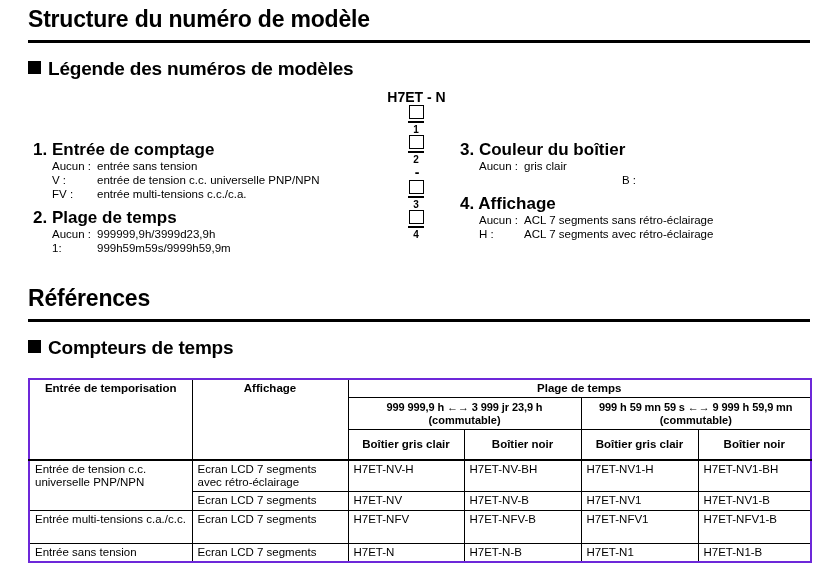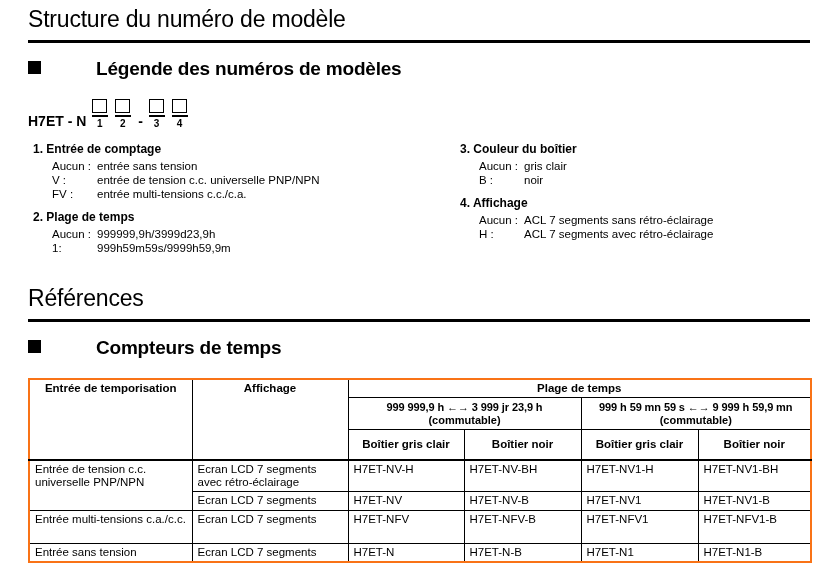--- a/index.html
+++ b/index.html
@@ -13,56 +13,56 @@
     position: relative;
     width: 822px;
     height: 565px;
     background: #fff;
     overflow: hidden;
     padding: 6px 12px 0 28px;
   }
   
   .main-title {
     font-size: 23px;
-    font-weight: normal;
+    font-weight: bold;
     letter-spacing: -0.2px;
     line-height: 27px;
   }
   .thick-rule {
     height: 3px;
     background: #000;
     margin-top: 7px;
   }
   
   .subsection {
     display: flex;
     align-items: flex-start;
     margin-top: 14px;
-    gap: 48px;
   }
   .sq-bullet {
     width: 13px;
     height: 13px;
     background: #000;
     margin: 4px 7px 0 0;
     flex: 0 0 auto;
   }
   .subsection-text {
     font-size: 19px;
     font-weight: bold;
     letter-spacing: -0.2px;
     line-height: 23px;
     max-width: 320px;
   }
   
   .model-diagram {
     display: flex;
-    align-items: flex-end;
+    align-items: center;
     margin-top: 9px;
     height: 40px;
+    flex-direction: column;
   }
   .model-prefix {
     font-size: 14px;
     font-weight: bold;
     line-height: 16px;
     margin-right: 5px;
   }
   .digit-group {
     display: flex;
     flex-direction: column;
@@ -96,21 +96,21 @@
   }
   
   .legend-cols {
     display: flex;
     margin-top: 13px;
   }
   .legend-col-left { width: 432px; flex: 0 0 auto; padding-left: 5px; }
   .legend-col-right { flex: 1 1 auto; padding-left: 0; }
   .num-item + .num-item { margin-top: 9px; }
   .num-item-title {
-    font-size: 12px;
+    font-size: 17px;
     font-weight: bold;
     line-height: 15px;
     margin-bottom: 2px;
   }
   .def-row {
     display: flex;
     margin-left: 19px;
     font-size: 11.5px;
     line-height: 14px;
     justify-content: center;
@@ -135,21 +135,21 @@
   .ref-table col.c5 { width: 117px; }
   .ref-table col.c6 { width: 113px; }
   .ref-table th, .ref-table td {
     border: 1px solid #000;
     padding: 2px 5px;
     vertical-align: top;
     text-align: left;
     font-weight: normal;
     overflow: hidden;
   }
-  .ref-table { border: 2px solid #f97316; }
+  .ref-table { border: 2px solid #6d28d9; }
   .ref-table th { font-weight: bold; text-align: center; }
   .ref-table .h-top { height: 18px; vertical-align: top; padding-top: 2px; }
   .ref-table .h-range { height: 32px; vertical-align: middle; padding: 1px 4px; }
   .ref-table .h-case { height: 30px; vertical-align: middle; }
   .ref-table tbody tr.first-body-row > td { border-top: 2px solid #000; }
   .ref-table .row-a td { height: 32px; }
   .ref-table .row-b td { height: 19px; }
   .ref-table .row-c td { height: 33px; }
   .ref-table .row-d td { height: 16px; }
   .range-label { white-space: nowrap; font-size: 11px; letter-spacing: -0.1px; }
@@ -224,21 +224,20 @@
     </div>
     <div class="legend-col-right">
       <div class="num-item">
         <div class="num-item-title"><span>3.</span> <span>Couleur du boîtier</span></div>
         <div class="def-row">
           <span class="def-label">Aucun :</span>
           <span class="def-desc">gris clair</span>
         </div>
         <div class="def-row">
           <span class="def-label">B :</span>
-          <span class="def-desc">noir</span>
         </div>
       </div>
       <div class="num-item">
         <div class="num-item-title"><span>4.</span> <span>Affichage</span></div>
         <div class="def-row">
           <span class="def-label">Aucun :</span>
           <span class="def-desc">ACL 7 segments sans rétro-éclairage</span>
         </div>
         <div class="def-row">
           <span class="def-label">H :</span>

